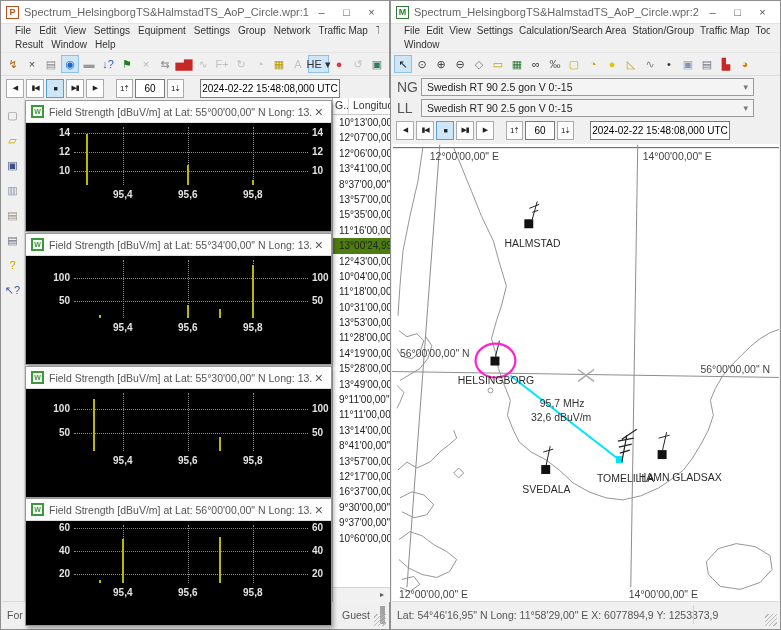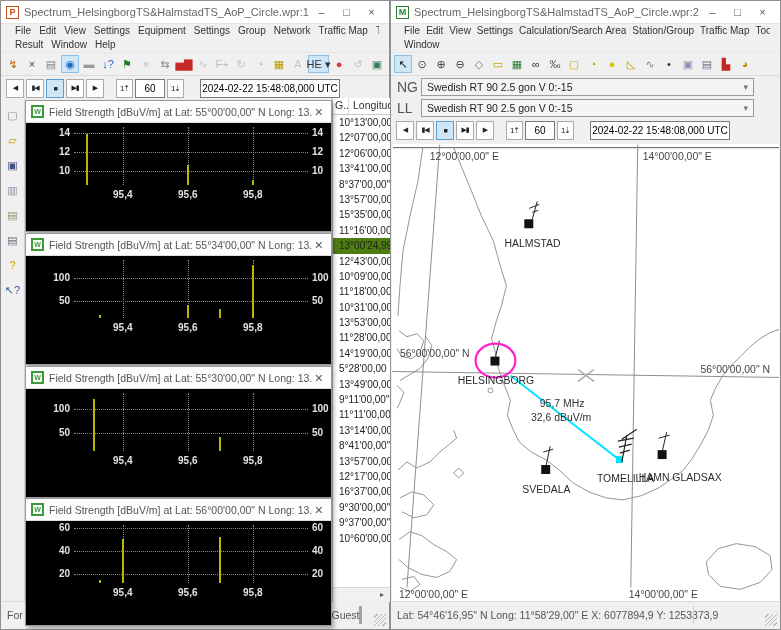--- a/index.html
+++ b/index.html
@@ -49,21 +49,21 @@
   #lonpanel{position:absolute;left:331px;top:97px;width:58px;bottom:27px;background:#fff;border-left:1px solid #b0b0b0;overflow:hidden;z-index:2}
   .lon-header{display:flex;height:17px;border-bottom:1px solid #c8c8c8;font-size:10.5px;color:#333;background:#fff}
   .lon-h1{width:16px;border-right:1px solid #ddd;padding:1px 0 0 2px;overflow:hidden;white-space:nowrap}
   .lon-h2{flex:1;padding:1px 0 0 4px;white-space:nowrap;overflow:hidden}
   .lrow{height:15.4px;line-height:15.4px;font-size:10px;color:#222;padding-left:6px;white-space:nowrap;overflow:hidden}
   .lrow.sel{background:#4d7c0f}
   .lon-scroll{position:absolute;bottom:0;left:0;right:0;height:15px;background:#f1f1f1;border-top:1px solid #d5d5d5}
   .lon-arrow{position:absolute;right:1px;top:1px;width:14px;height:12px;font-size:8px;text-align:center;line-height:12px;color:#555}
   .statusbar{position:absolute;left:1px;right:1px;bottom:1px;height:27px;background:#f0f0f0;border-top:1px solid #dadada;font-size:10.5px;color:#555;z-index:1}
   .status-text{position:absolute;left:5px;top:7px;white-space:nowrap}
-  .status-cell-guest{position:absolute;left:329px;width:31px;top:4px;bottom:4px;border-left:1px solid #d0d0d0;border-right:3px solid #a3a3a3;display:flex;align-items:center;justify-content:center}
+  .status-cell-guest{position:absolute;left:329px;width:54px;top:4px;bottom:4px;border-left:1px solid #d0d0d0;border-right:5px solid #a3a3a3;display:flex;align-items:center;justify-content:center}
   .status-cell-empty{position:absolute;right:85px;width:1px;top:4px;bottom:4px;border-left:1px solid #d0d0d0}
   .grip{position:absolute;right:2px;bottom:2px;width:12px;height:12px;background:repeating-linear-gradient(135deg,transparent 0 2px,#b9b9b9 2px 3px)}
   
   .proj-row{display:flex;align-items:center;height:21px;padding:0 6px;gap:8px;background:#f0f0f0}
   .proj-label{width:16px;font-size:14px;color:#555;flex:0 0 auto}
   .combo{flex:0 0 333px;height:18px;border:1px solid #9a9a9a;background:#f4f4f4;display:flex;align-items:center;padding:0 5px;font-size:10.5px;color:#222}
   .combo .chev{margin-left:auto;color:#777;font-size:9px}
   #map{position:absolute;left:1px;right:1px;top:143px;bottom:28px;background:#fff;overflow:hidden}
   #map svg{position:absolute;left:0;top:0}
   #map text{font-family:"Liberation Sans",sans-serif;font-size:10.5px;fill:#444}
@@ -263,27 +263,27 @@
           <div class="lrow">10°13'00,00</div>
           <div class="lrow">12°07'00,00</div>
           <div class="lrow">12°06'00,00</div>
           <div class="lrow">13°41'00,00</div>
           <div class="lrow">8°37'00,00"</div>
           <div class="lrow">13°57'00,00</div>
           <div class="lrow">15°35'00,00</div>
           <div class="lrow">11°16'00,00</div>
           <div class="lrow sel">13°00'24,99</div>
           <div class="lrow">12°43'00,00</div>
-          <div class="lrow">10°09'00,00</div>
+          <div class="lrow">10°04'00,00</div>
           <div class="lrow">11°18'00,00</div>
           <div class="lrow">10°31'00,00</div>
           <div class="lrow">13°53'00,00</div>
           <div class="lrow">11°28'00,00</div>
           <div class="lrow">14°19'00,00</div>
-          <div class="lrow">5°28'00,00</div>
+          <div class="lrow">15°28'00,00</div>
           <div class="lrow">13°49'00,00</div>
           <div class="lrow">9°11'00,00"</div>
           <div class="lrow">11°11'00,00</div>
           <div class="lrow">13°14'00,00</div>
           <div class="lrow">8°41'00,00"</div>
           <div class="lrow">13°57'00,00</div>
           <div class="lrow">12°17'00,00</div>
           <div class="lrow">16°37'00,00</div>
           <div class="lrow">9°30'00,00"</div>
           <div class="lrow">9°37'00,00"</div>

